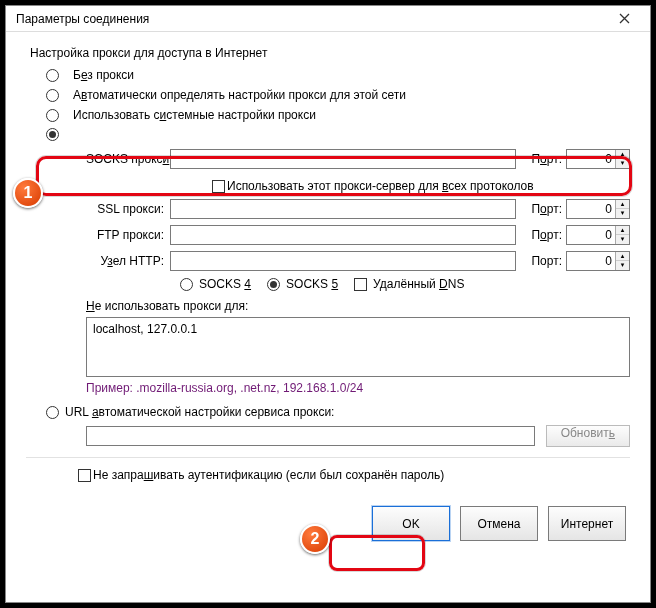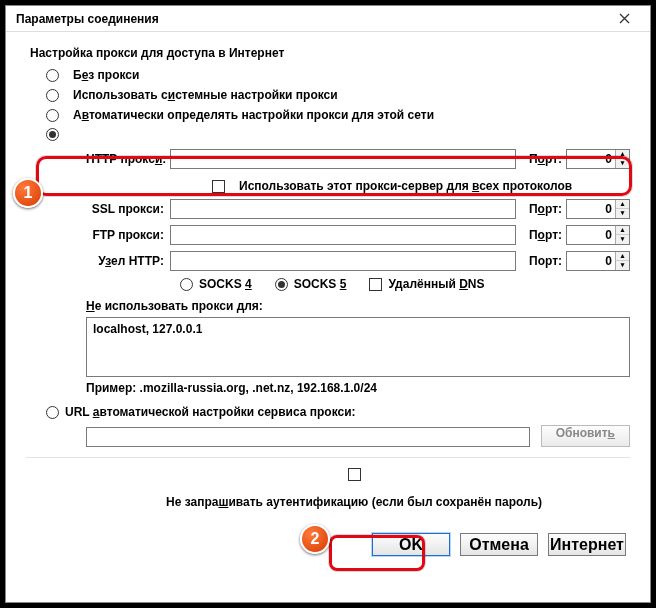--- a/index.html
+++ b/index.html
@@ -13,21 +13,20 @@
     height: 608px;
     overflow: hidden;
     position: relative;
   }
   .outer-frame {
     position: absolute;
     left: 5px; top: 5px;
     width: 646px; height: 598px;
     background: #fff;
     border: 1px solid #888;
-    font-weight: bold;
   }
   .titlebar {
     height: 26px;
     border-bottom: 1px solid #ddd;
     display: flex;
     align-items: center;
     padding: 0 6px 0 10px;
     justify-content: space-between;
   }
   .titlebar .title { font-size: 12px; }
@@ -139,53 +138,53 @@
     height: 9px;
     font-size: 7px;
     line-height: 7px;
     text-align: center;
     background: #f1f1f1;
     border-bottom: 1px solid #ccc;
   }
   .spinner .sp:last-child { border-bottom: none; }
 
   .checkbox-row {
-    display: flex; align-items: center; gap: 14px;
+    display: flex; align-items: center; gap: 2px;
     margin: 2px 0 6px 150px;
     padding-left: 32px;
   }
-  .checkbox-row.cb-left { margin-left: 16px; flex-direction: column; }
+  .checkbox-row.cb-left { margin-left: 16px; }
   .checkbox {
     width: 13px; height: 13px;
     border: 1px solid #333;
     flex-shrink: 0;
   }
 
   .socks-row {
-    display: flex; align-items: center; gap: 23px;
+    display: flex; align-items: center; gap: 16px;
     margin: 4px 0 8px 150px;
   }
   .socks-row .rgroup { display: flex; align-items: center; gap: 6px; }
 
   .noproxy-label { margin: 4px 0 4px 56px; }
   .noproxy-box {
     margin: 0 0 4px 56px;
     height: 60px;
     border: 1px solid #7a7a7a;
     padding: 4px 6px;
     background: #fff;
   }
-  .example { margin: 4px 0 10px 56px; color: #000000; }
+  .example { margin: 4px 0 10px 56px; color: #701a75; }
 
   .url-row {
     display: flex; align-items: center; gap: 6px;
     margin-left: 16px;
   }
   .url-input-row {
-    display: flex; align-items: flex-end;
+    display: flex; align-items: center;
     margin: 6px 0 4px 56px;
     gap: 11px;
   }
   .url-input {
     flex: 1; height: 20px; border: 1px solid #7a7a7a; background: #fff;
   }
   .upd-btn {
     height: 22px; padding: 0 14px;
     border: 1px solid #bbb;
     background: linear-gradient(#fdfdfd,#eaeaea);
@@ -195,25 +194,25 @@
   .hr { border: none; border-top: 1px solid #e2e2e2; margin: 10px 0 10px -4px; }
 
   .footer {
     display: flex;
     justify-content: flex-end;
     gap: 10px;
     padding-right: 4px;
   }
   .btn {
     min-width: 78px;
-    height: 23px;
+    height: 35px;
     border: 1px solid #7a7a7a;
     background: linear-gradient(#fdfdfd,#e5e5e5);
     display: flex; align-items: center; justify-content: center;
-    font-size: 16px;
+    font-size: 12px;
   }
   .btn.ok {
     border: 1px solid #1a6fd8;
     box-shadow: 0 0 0 1px rgba(26,111,216,0.3);
   }
 </style>
 </head>
 <body>
 
 <div class="outer-frame">
@@ -230,34 +229,34 @@
   <div class="content">
 
     <div class="section-header">Настройка прокси для доступа в Интернет</div>
 
     <div class="radio-row">
       <span class="radio"></span>
       <span><span>Б</span><span class="under">е</span><span>з прокси</span></span>
     </div>
     <div class="radio-row">
       <span class="radio"></span>
-      <span><span>Использовать с</span><span class="under">и</span><span>стемные настройки прокси</span></span>
+      <span><span>А</span><span class="under">в</span><span>томатически определять настройки прокси для этой сети</span></span>
     </div>
     <div class="radio-row">
       <span class="radio"></span>
-      <span><span>А</span><span class="under">в</span><span>томатически определять настройки прокси для этой сети</span></span>
+      <span><span>Использовать с</span><span class="under">и</span><span>стемные настройки прокси</span></span>
     </div>
     <div class="radio-row">
       <span class="radio checked"></span>
     </div>
 
     <div class="proxy-grid">
 
       <div class="proxy-row" style="margin-top:4px;margin-bottom:10px;">
-        <span class="plabel"><span>HTTP прокс</span><span class="under">и</span><span>:</span></span>
+        <span class="plabel"><span>SOCKS прокс</span><span class="under">и</span><span>:</span></span>
         <div class="pinput"></div>
         <span class="portlabel"><span>П</span><span class="under">о</span><span>рт:</span></span>
         <div class="portbox">
           <span class="portval">0</span>
           <div class="spinner">
               <div class="sp">▴</div>
               <div class="sp">▾</div>
             </div>
         </div>
       </div>

